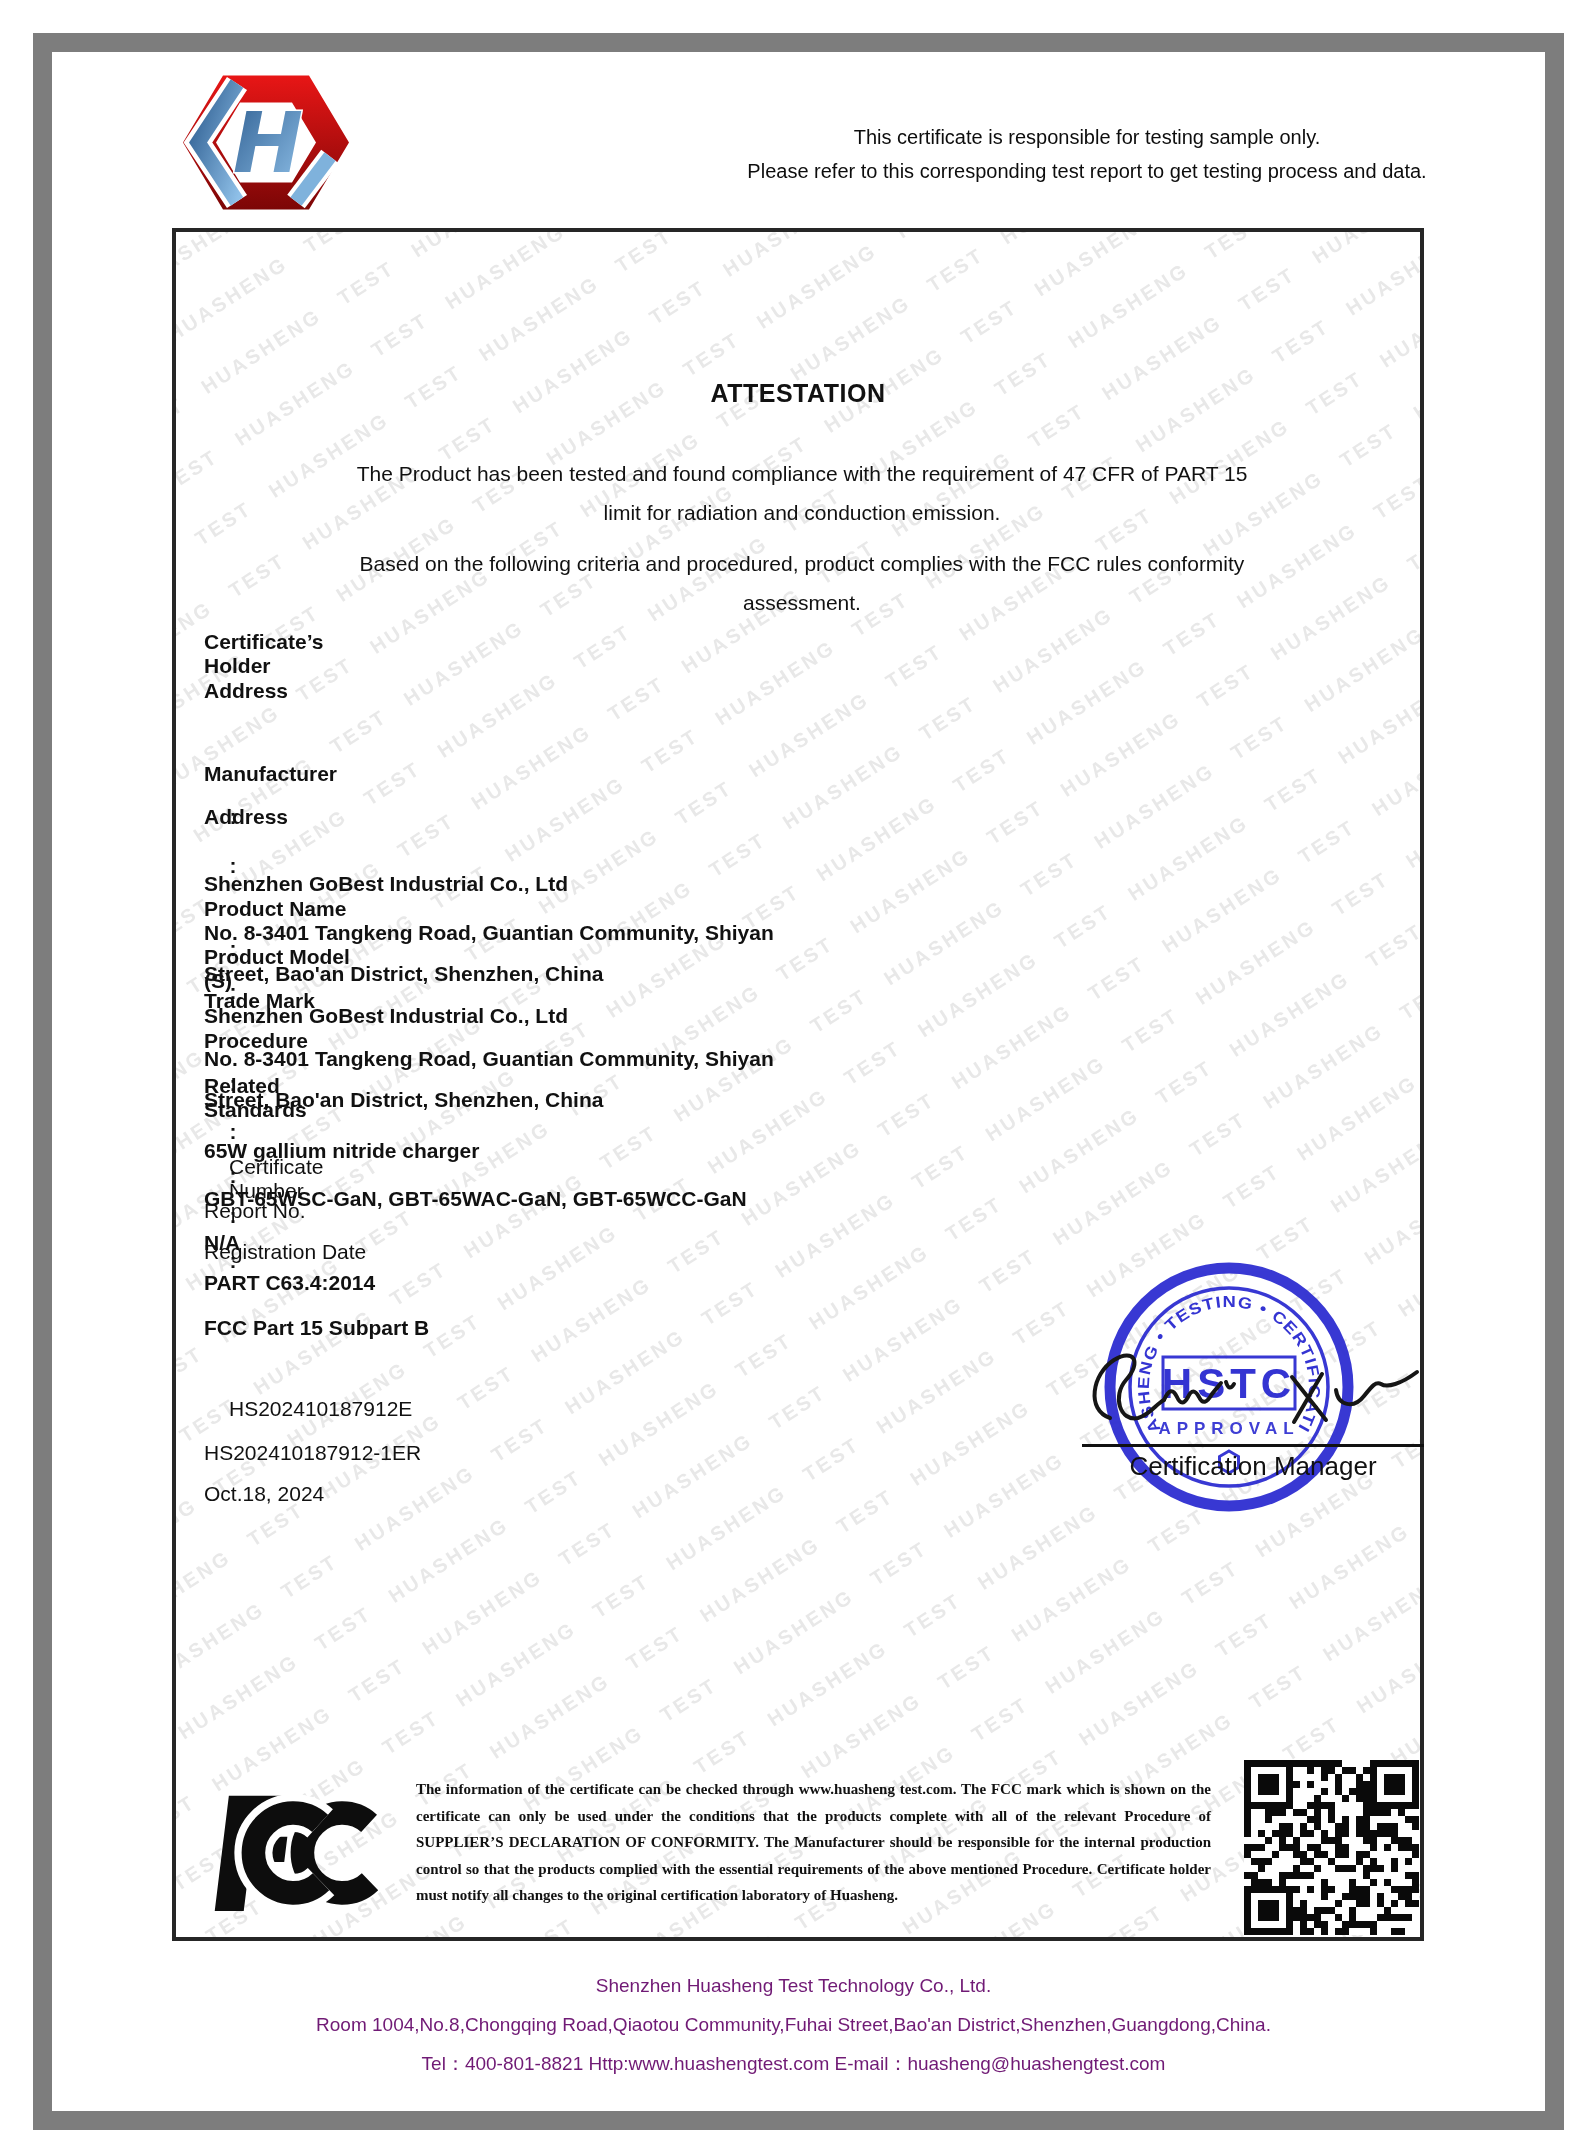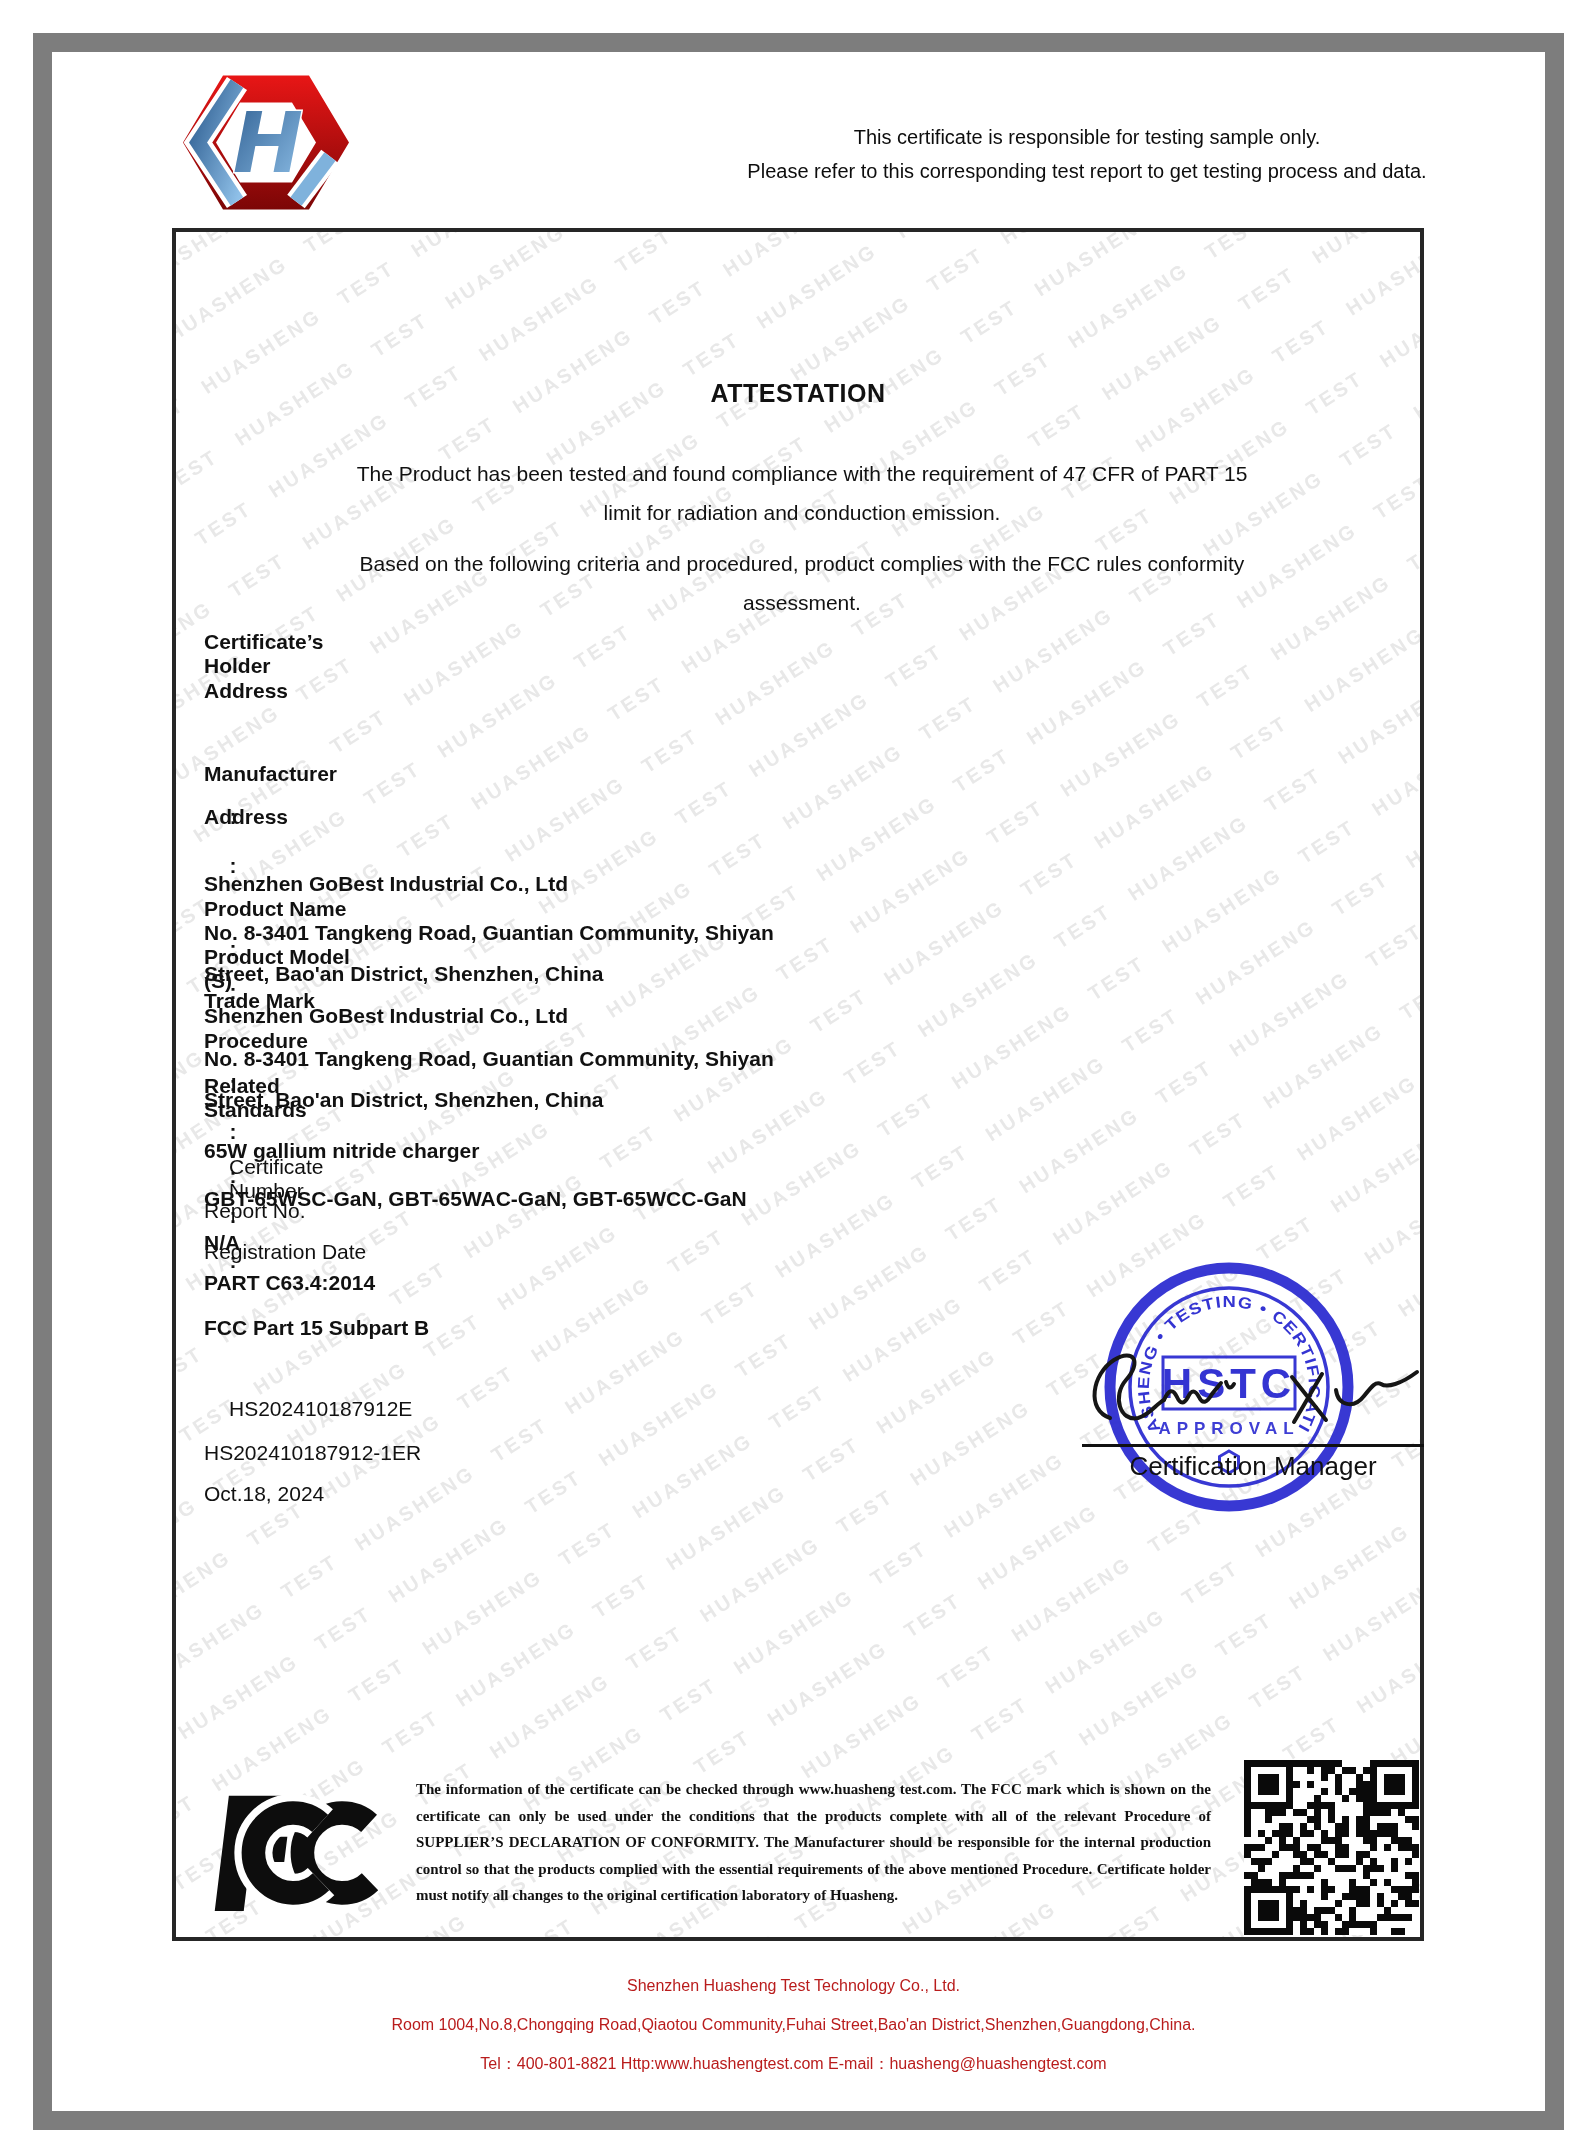--- a/index.html
+++ b/index.html
@@ -37,21 +37,21 @@
   .stamp{left:923px;top:1025px;width:260px;height:260px;z-index:3;}
   .sig{left:888px;top:1090px;width:390px;height:145px;z-index:5;}
   .sig-line{left:906px;top:1212px;width:342px;height:3px;background:#111;z-index:6;}
   .manager{left:906px;top:1219px;width:342px;text-align:center;font-size:26px;z-index:6;}
   
   .fcc{left:23px;top:1538px;width:195px;height:165px;z-index:2;}
   .terms{left:240px;top:1544px;width:795px;font-family:"Liberation Serif",serif;font-size:15px;line-height:26.5px;text-align:justify;z-index:2;font-weight:bold;}
   .qr{left:1068px;top:1528px;width:175px;height:175px;display:grid;grid-template-columns:repeat(25,7px);grid-template-rows:repeat(25,7px);z-index:2;background:#fff;}
   .qr .d{background:#0a0a0a;} .qr .l{background:#ffffff;}
   
-  .footer{left:0;top:1966px;width:1587px;text-align:center;font-size:16px;line-height:39px;color:#b91c1c;}
+  .footer{left:0;top:1966px;width:1587px;text-align:center;font-size:19px;line-height:39px;color:#701a75;}
 </style>
 </head>
 <body>
 
 <div class="abs frame"></div>
 
 <svg class="abs logo" viewBox="0 0 173 142">
   <defs>
     <linearGradient id="gRed" x1="0" y1="0" x2="0" y2="1">
       <stop offset="0" stop-color="#e81616"></stop>

